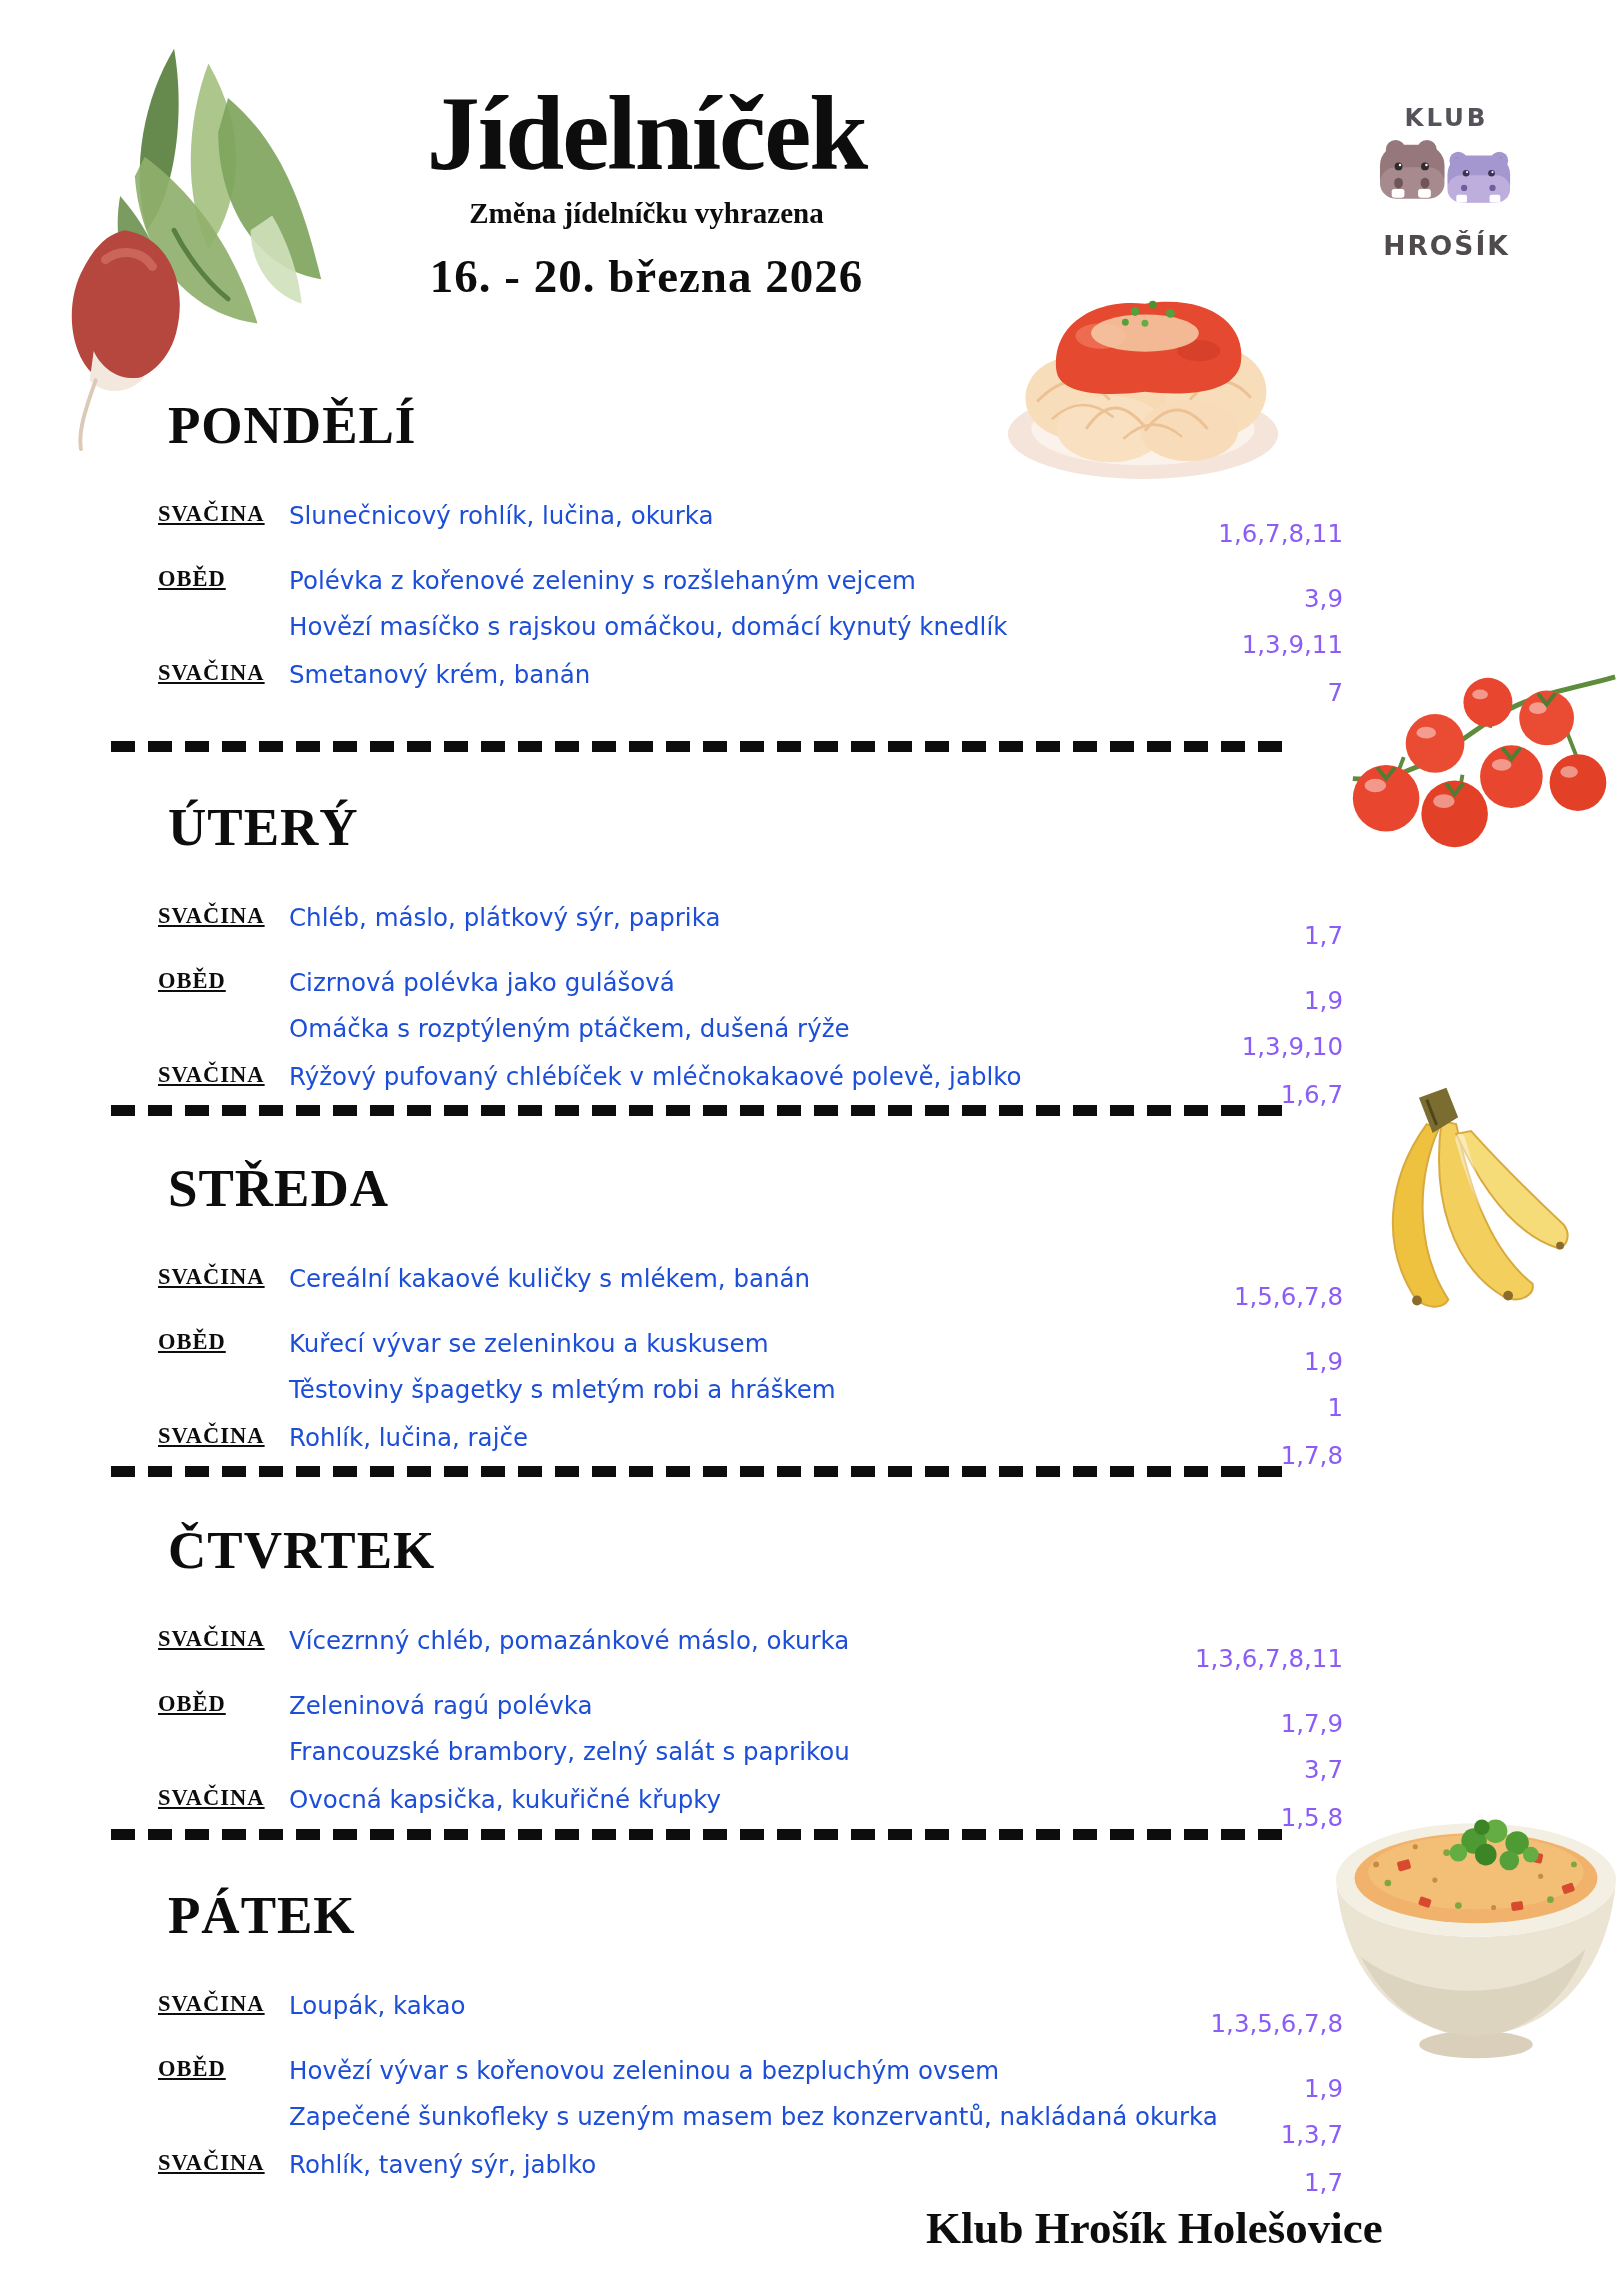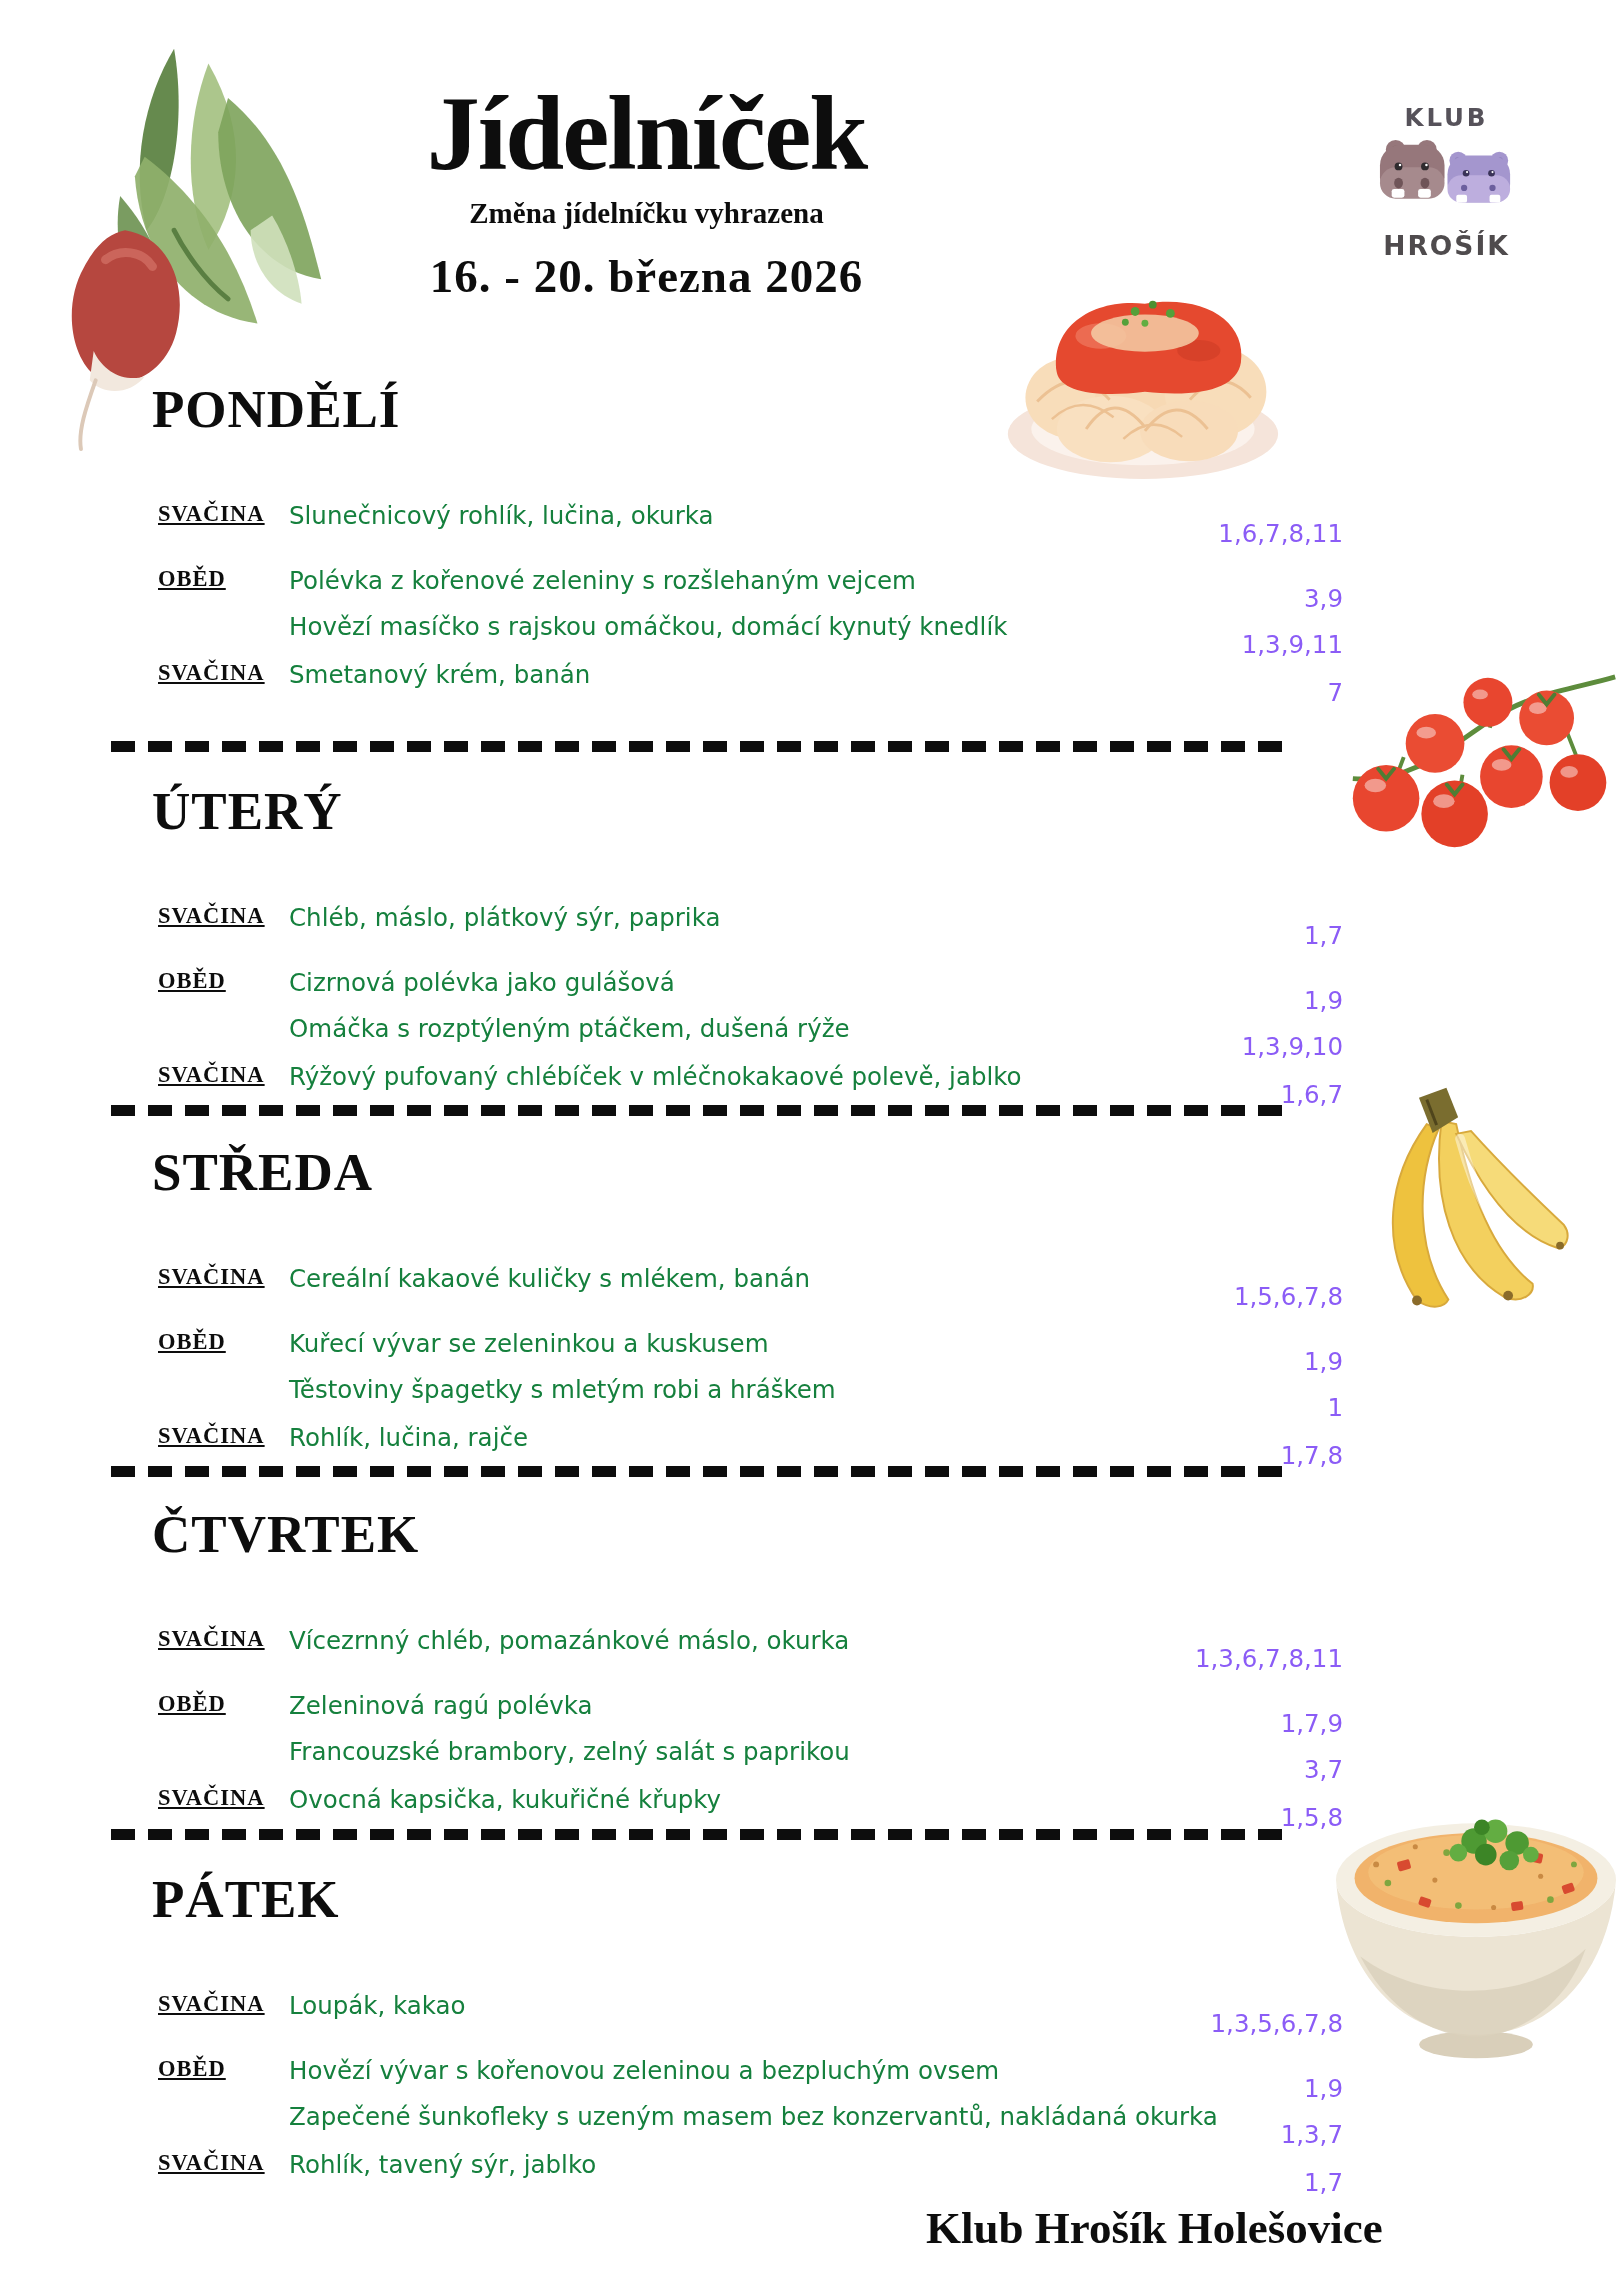--- a/index.html
+++ b/index.html
@@ -14,27 +14,27 @@
   .daterange{position:absolute;left:274px;top:251px;width:745px;text-align:center;
              font:700 47px/1.1 "Liberation Serif",serif;letter-spacing:1px;}
   
   .logo{position:absolute;left:1370px;top:106px;width:153px;text-align:center;}
   .logo .l1{font:700 24.5px/1 "DejaVu Sans",sans-serif;letter-spacing:2.9px;color:#56525a;}
   .logo .l2{font:700 26.5px/1 "DejaVu Sans",sans-serif;letter-spacing:2px;color:#4f4b4d;
             position:absolute;left:0;top:127px;width:153px;}
   .logo svg{position:absolute;left:7.8px;top:31px;}
   
   .day{position:absolute;left:152px;width:1191px;height:365px;}
-  .day h2{position:absolute;left:0;top:0;margin:0;
+  .day h2{position:absolute;left:0;top:0;margin:16px;
           font:700 53px/1.05 "Liberation Serif",serif;letter-spacing:1px;}
   .row{position:absolute;left:0;width:100%;height:35px;}
   .row.r1{top:118px}.row.r2{top:183px}.row.r3{top:229px}.row.r4{top:277px}
   .lbl{position:absolute;left:6px;top:2.9px;font:700 22.5px/1 "Liberation Serif",serif;letter-spacing:1px;text-decoration:underline;}
   .txt{position:absolute;left:137px;top:0;font:24.5px/1.3 "DejaVu Sans",sans-serif;
-       color:#15803d;white-space:nowrap;}
+       color:#1d4ed8;white-space:nowrap;}
   .alg{position:absolute;right:0;top:18px;font:24.5px/1.3 "DejaVu Sans",sans-serif;color:#8b5cf6;}
   
   .sep{position:absolute;left:111px;width:1173px;height:10.8px;
        background:repeating-linear-gradient(90deg,#0d0d0d 0,#0d0d0d 23.5px,transparent 23.5px,transparent 37px);}
   
   .drinks{position:absolute;left:62px;top:2217px;font:700 30px/1.2 "Liberation Serif",serif;}
   .club{position:absolute;left:926px;top:2201px;font:700 45px/1.2 "Liberation Serif",serif;}
 </style>
 </head>
 <body>

